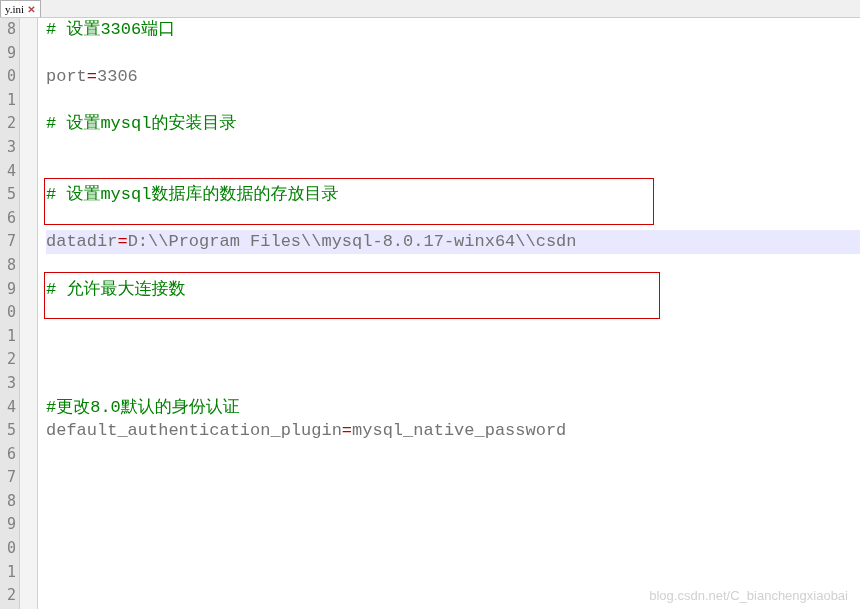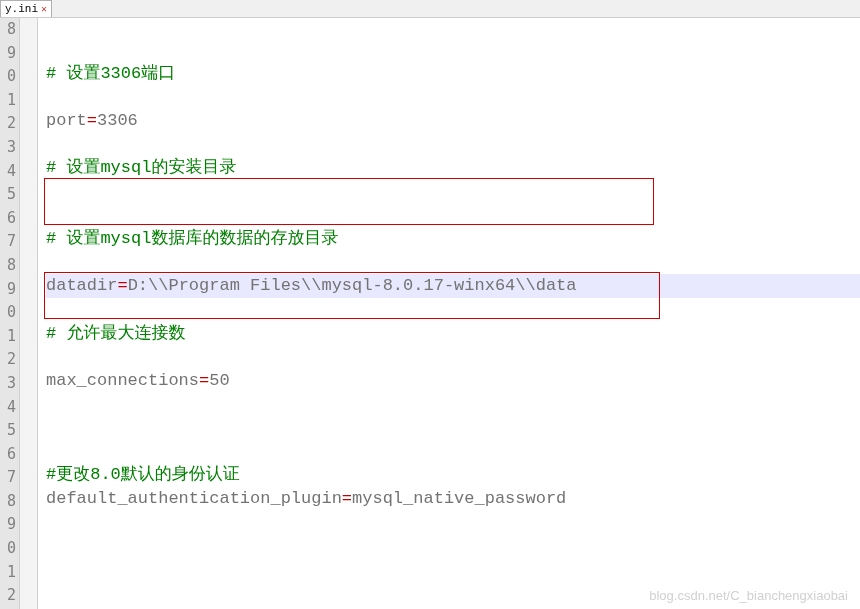--- a/index.html
+++ b/index.html
@@ -18,21 +18,21 @@
   border-bottom: 1px solid #ccc;
   display: flex;
   align-items: center;
 }
 .tab {
   background: #fff;
   border: 1px solid #b0b0b0;
   border-bottom: none;
   padding: 0 4px;
   font-size: 11px;
-  font-family: Liberation Mono, monospace;
+  font-family: Liberation Serif, serif;
   display: flex;
   align-items: center;
   gap: 3px;
   height: 17px;
 }
 .tab-close {
   color: #c04040;
   font-weight: bold;
   font-size: 10px;
 }
@@ -56,21 +56,20 @@
 .margin-band {
   width: 18px;
   background: #f4f4f4;
   border-right: 1px solid #d0d0d0;
 }
 .code {
   flex: 1;
   padding-left: 8px;
   line-height: 23.6px;
   position: relative;
-  margin-top: 44px;
 }
 .line { white-space: pre; height: 23.6px; }
 .line.current { background: #e8e8ff; }
 .comment-hash { color: #008000; }
 .comment-text { color: #008000; }
 .op { color: #c00000; font-weight: normal; }
 .plain { color: #737373; }
 .red-box {
   position: absolute;
   border: 1px solid #d00000;
@@ -131,25 +130,24 @@
   <div class="code">
     <div class="line"><span class="comment-hash"># </span><span class="comment-text">设置3306端口</span></div>
     <div class="line"></div>
     <div class="line"><span class="plain">port</span><span class="op">=</span><span class="plain">3306</span></div>
     <div class="line"></div>
     <div class="line"><span class="comment-hash"># </span><span class="comment-text">设置mysql的安装目录</span></div>
     <div class="line"></div>
     <div class="line"></div>
     <div class="line"><span class="comment-hash"># </span><span class="comment-text">设置mysql数据库的数据的存放目录</span></div>
     <div class="line"></div>
-    <div class="line current"><span class="plain">datadir</span><span class="op">=</span><span class="plain">D:\\Program Files\\mysql-8.0.17-winx64\\data</span></div>
+    <div class="line current"><span class="plain">datadir</span><span class="op">=</span><span class="plain">D:\\Program Files\\mysql-8.0.17-winx64\\csdn</span></div>
     <div class="line"></div>
     <div class="line"><span class="comment-hash"># </span><span class="comment-text">允许最大连接数</span></div>
     <div class="line"></div>
-    <div class="line"><span class="plain">max_connections</span><span class="op">=</span><span class="plain">50</span></div>
     <div class="line"></div>
     <div class="line"></div>
     <div class="line"></div>
     <div class="line"><span class="comment-hash">#</span><span class="comment-text">更改8.0默认的身份认证</span></div>
     <div class="line"><span class="plain">default_authentication_plugin</span><span class="op">=</span><span class="plain">mysql_native_password</span></div>
     <div class="line"></div>
     <div class="line"></div>
   </div>
   <div class="red-box box1"></div>
   <div class="red-box box2"></div>

